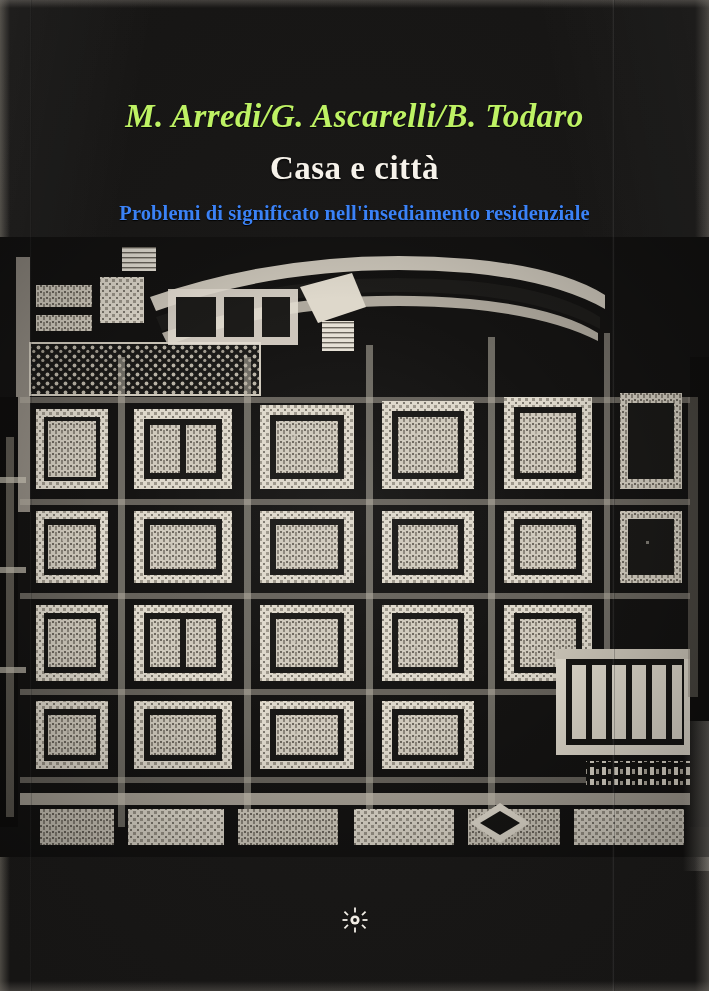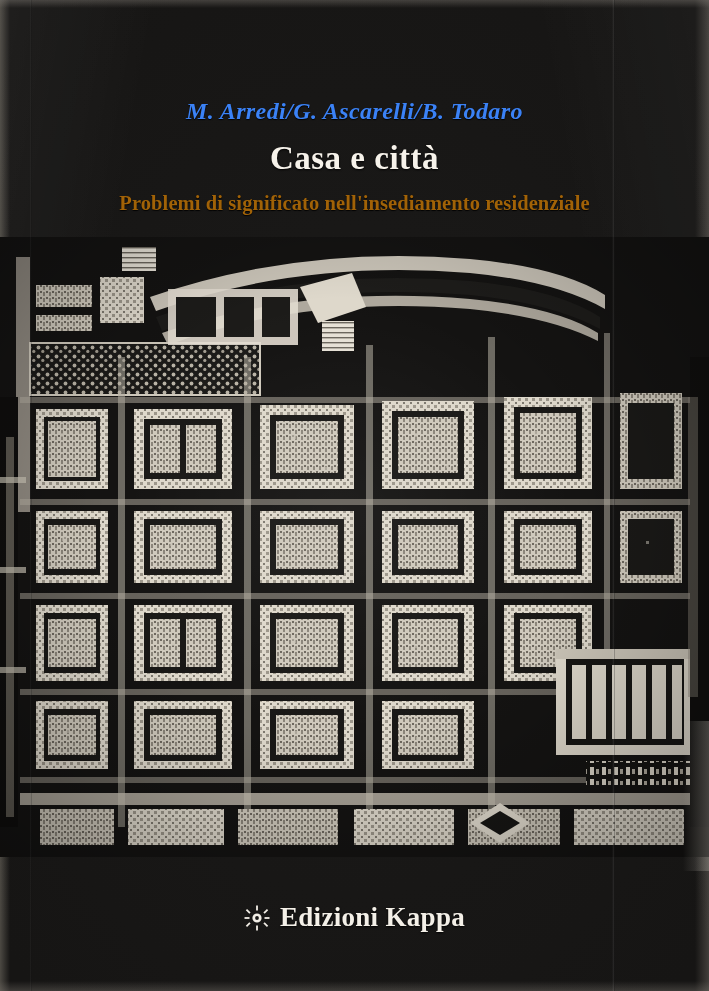--- a/index.html
+++ b/index.html
@@ -63,40 +63,40 @@
   
   .title-block {
     position: absolute;
     left: 0;
     top: 98px;
     width: 709px;
     text-align: center;
     z-index: 6;
   }
   .authors {
-    color: #3b82f6;
+    color: #bef264;
     font-family: "Liberation Serif", serif;
     font-style: italic;
     font-weight: bold;
-    font-size: 24px;
+    font-size: 33px;
     letter-spacing: 0.4px;
     line-height: 1.1;
     text-shadow: 0 1px 1px rgba(0,0,0,0.9);
   }
   .main-title {
     color: #f6f2ea;
     font-family: "Liberation Serif", serif;
     font-weight: bold;
     font-size: 33px;
     letter-spacing: 0.5px;
     margin-top: 16px;
     text-shadow: 0 1px 2px rgba(0,0,0,0.9);
   }
   .subtitle {
-    color: #a16207;
+    color: #3b82f6;
     font-family: "Liberation Serif", serif;
     font-weight: bold;
     font-size: 20.5px;
     letter-spacing: 0.1px;
     margin-top: 15px;
     text-shadow: 0 1px 1px rgba(0,0,0,0.9);
   }
 
   
   .publisher-block {
@@ -424,21 +424,20 @@
             <rect x="20.5" y="12.1" width="5" height="1.8"></rect>
             <rect x="3.3" y="3.9" width="1.8" height="5" transform="rotate(-45 4.2 6.4)"></rect>
             <rect x="20.9" y="3.9" width="1.8" height="5" transform="rotate(45 21.8 6.4)"></rect>
             <rect x="3.3" y="17.1" width="1.8" height="5" transform="rotate(45 4.2 19.6)"></rect>
             <rect x="20.9" y="17.1" width="1.8" height="5" transform="rotate(-45 21.8 19.6)"></rect>
           </g>
         </g>
         <circle cx="13" cy="13" r="1.9" fill="#161514"></circle>
       </svg>
     </span>
-    <span class="publisher-name">Edizioni Kappa</span>
   </div>
 
   <div class="edge-light-left"></div>
   <div class="edge-light-right"></div>
   <div class="edge-light-top"></div>
   <div class="edge-light-bottom"></div>
   <div class="crease-a"></div>
   <div class="crease-b"></div>
   <div class="corner-wear"></div>
 </div>

